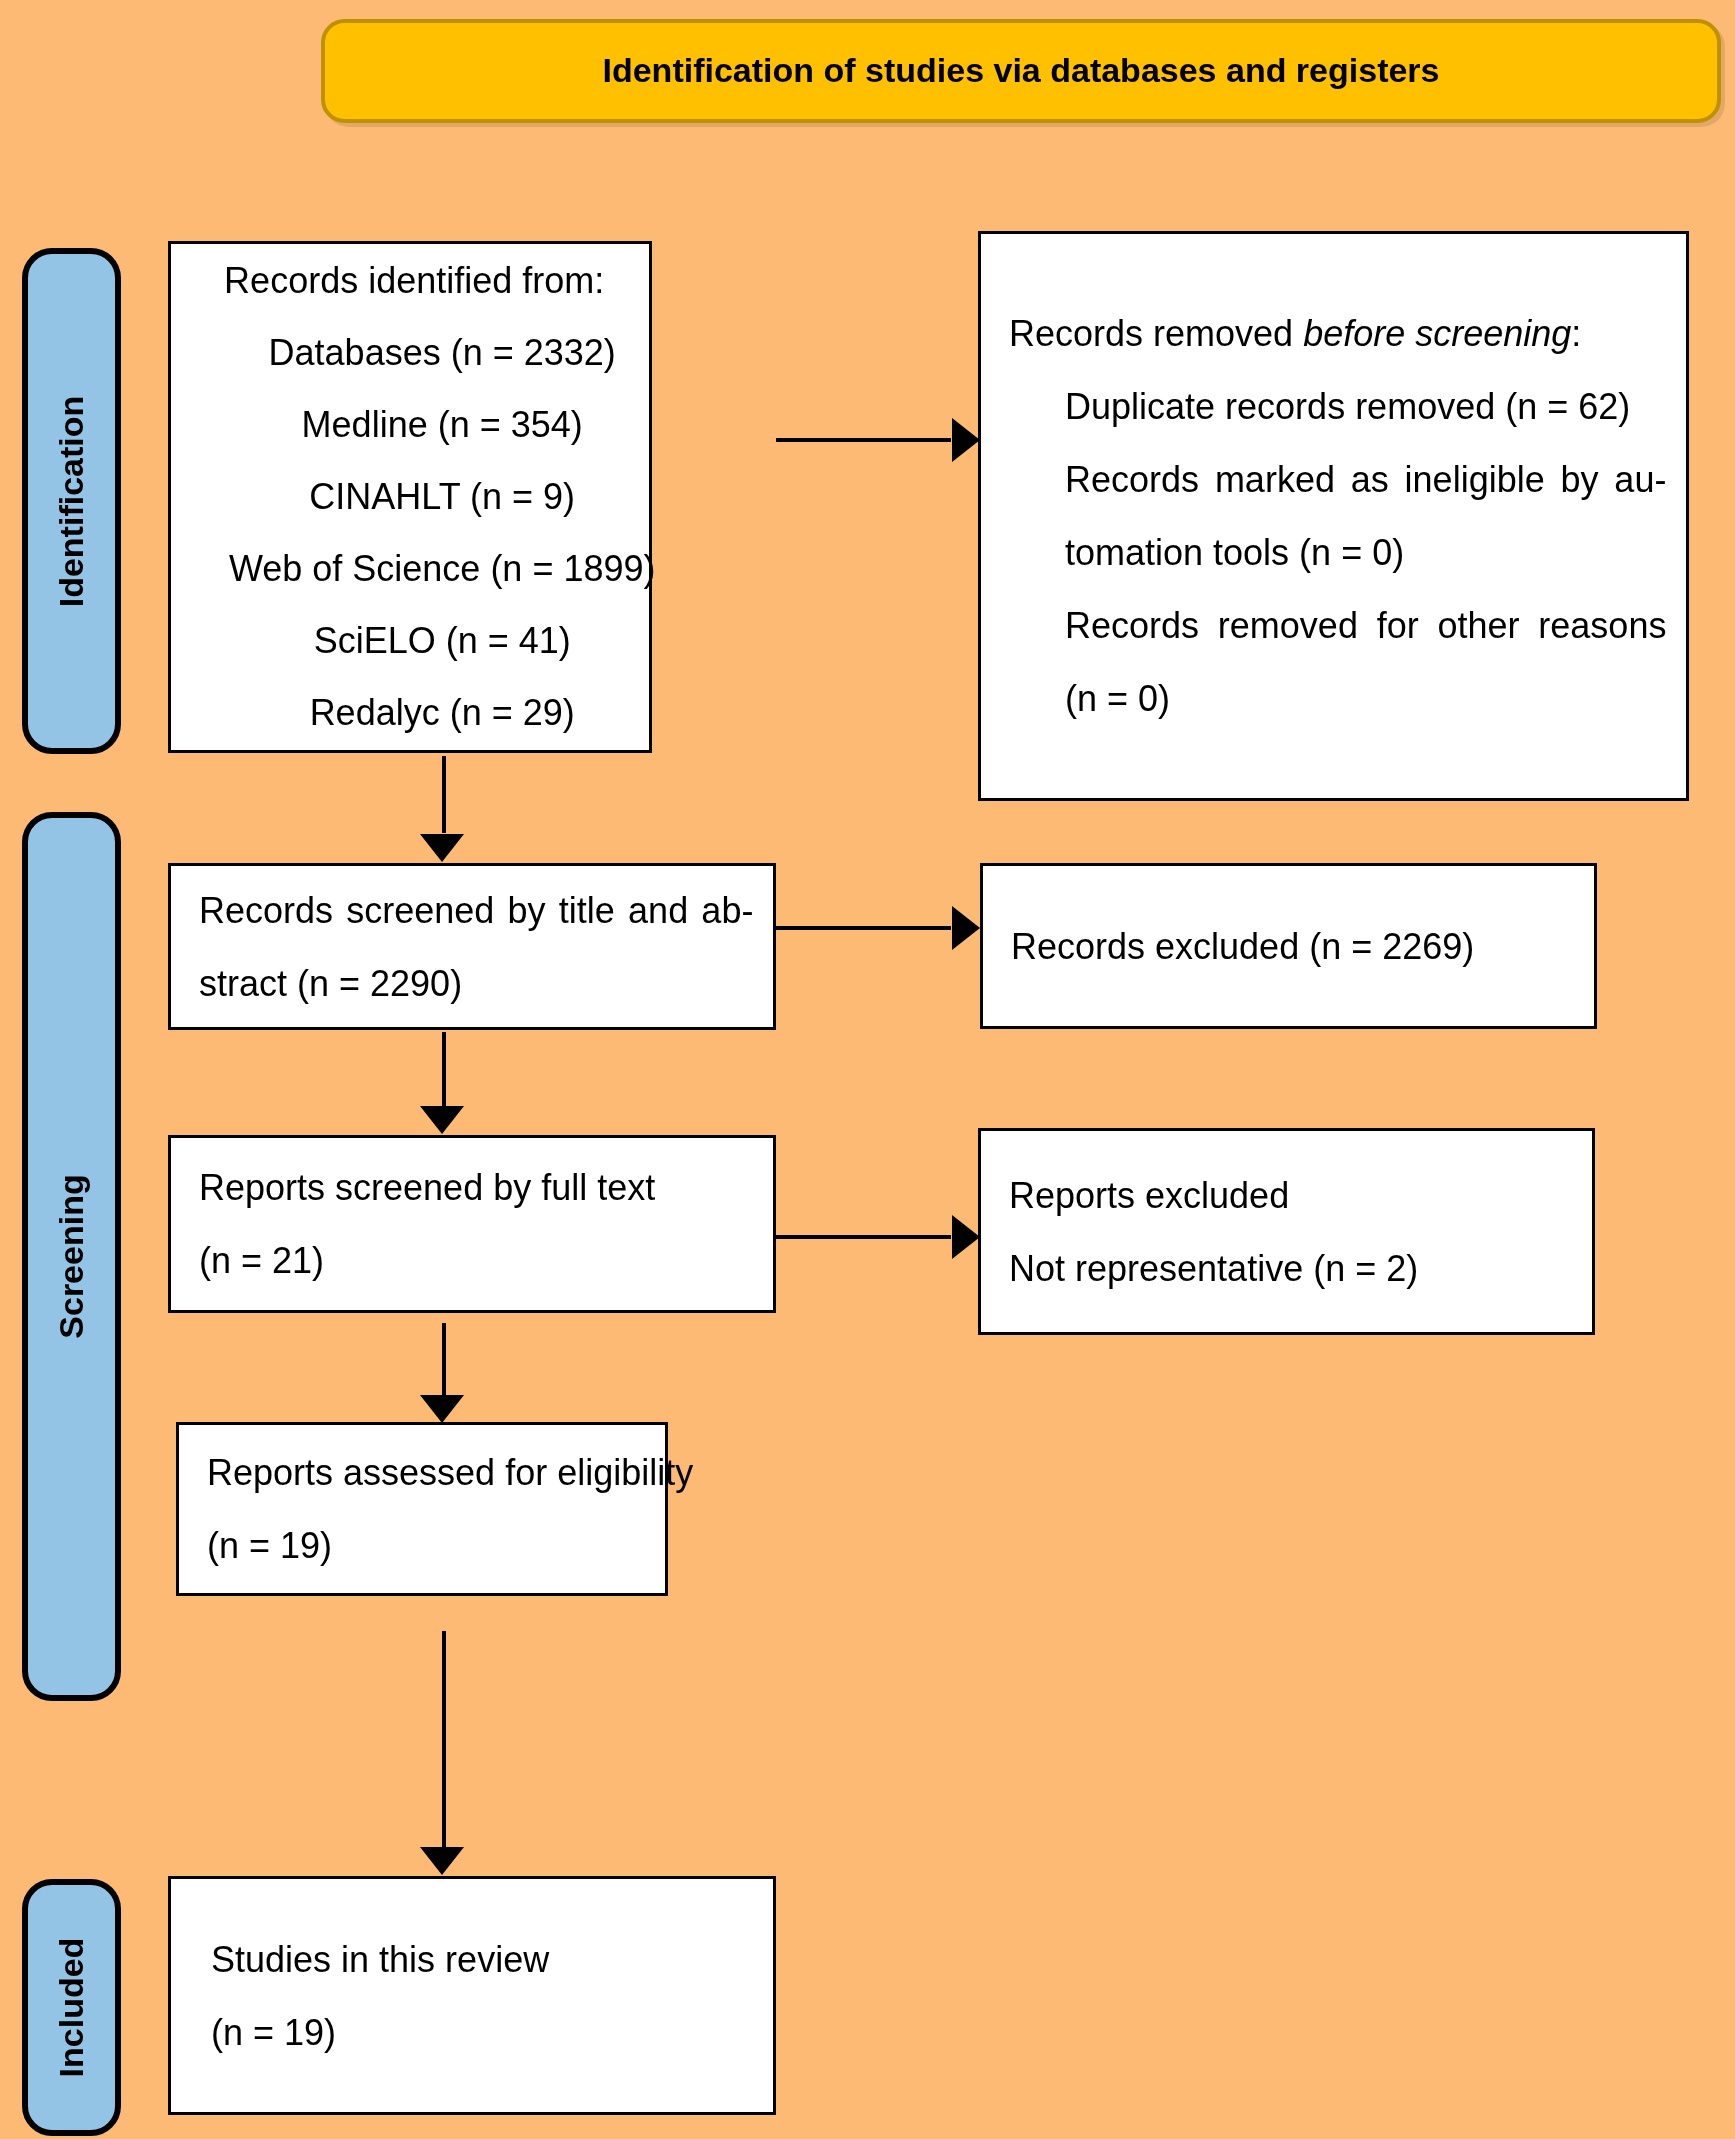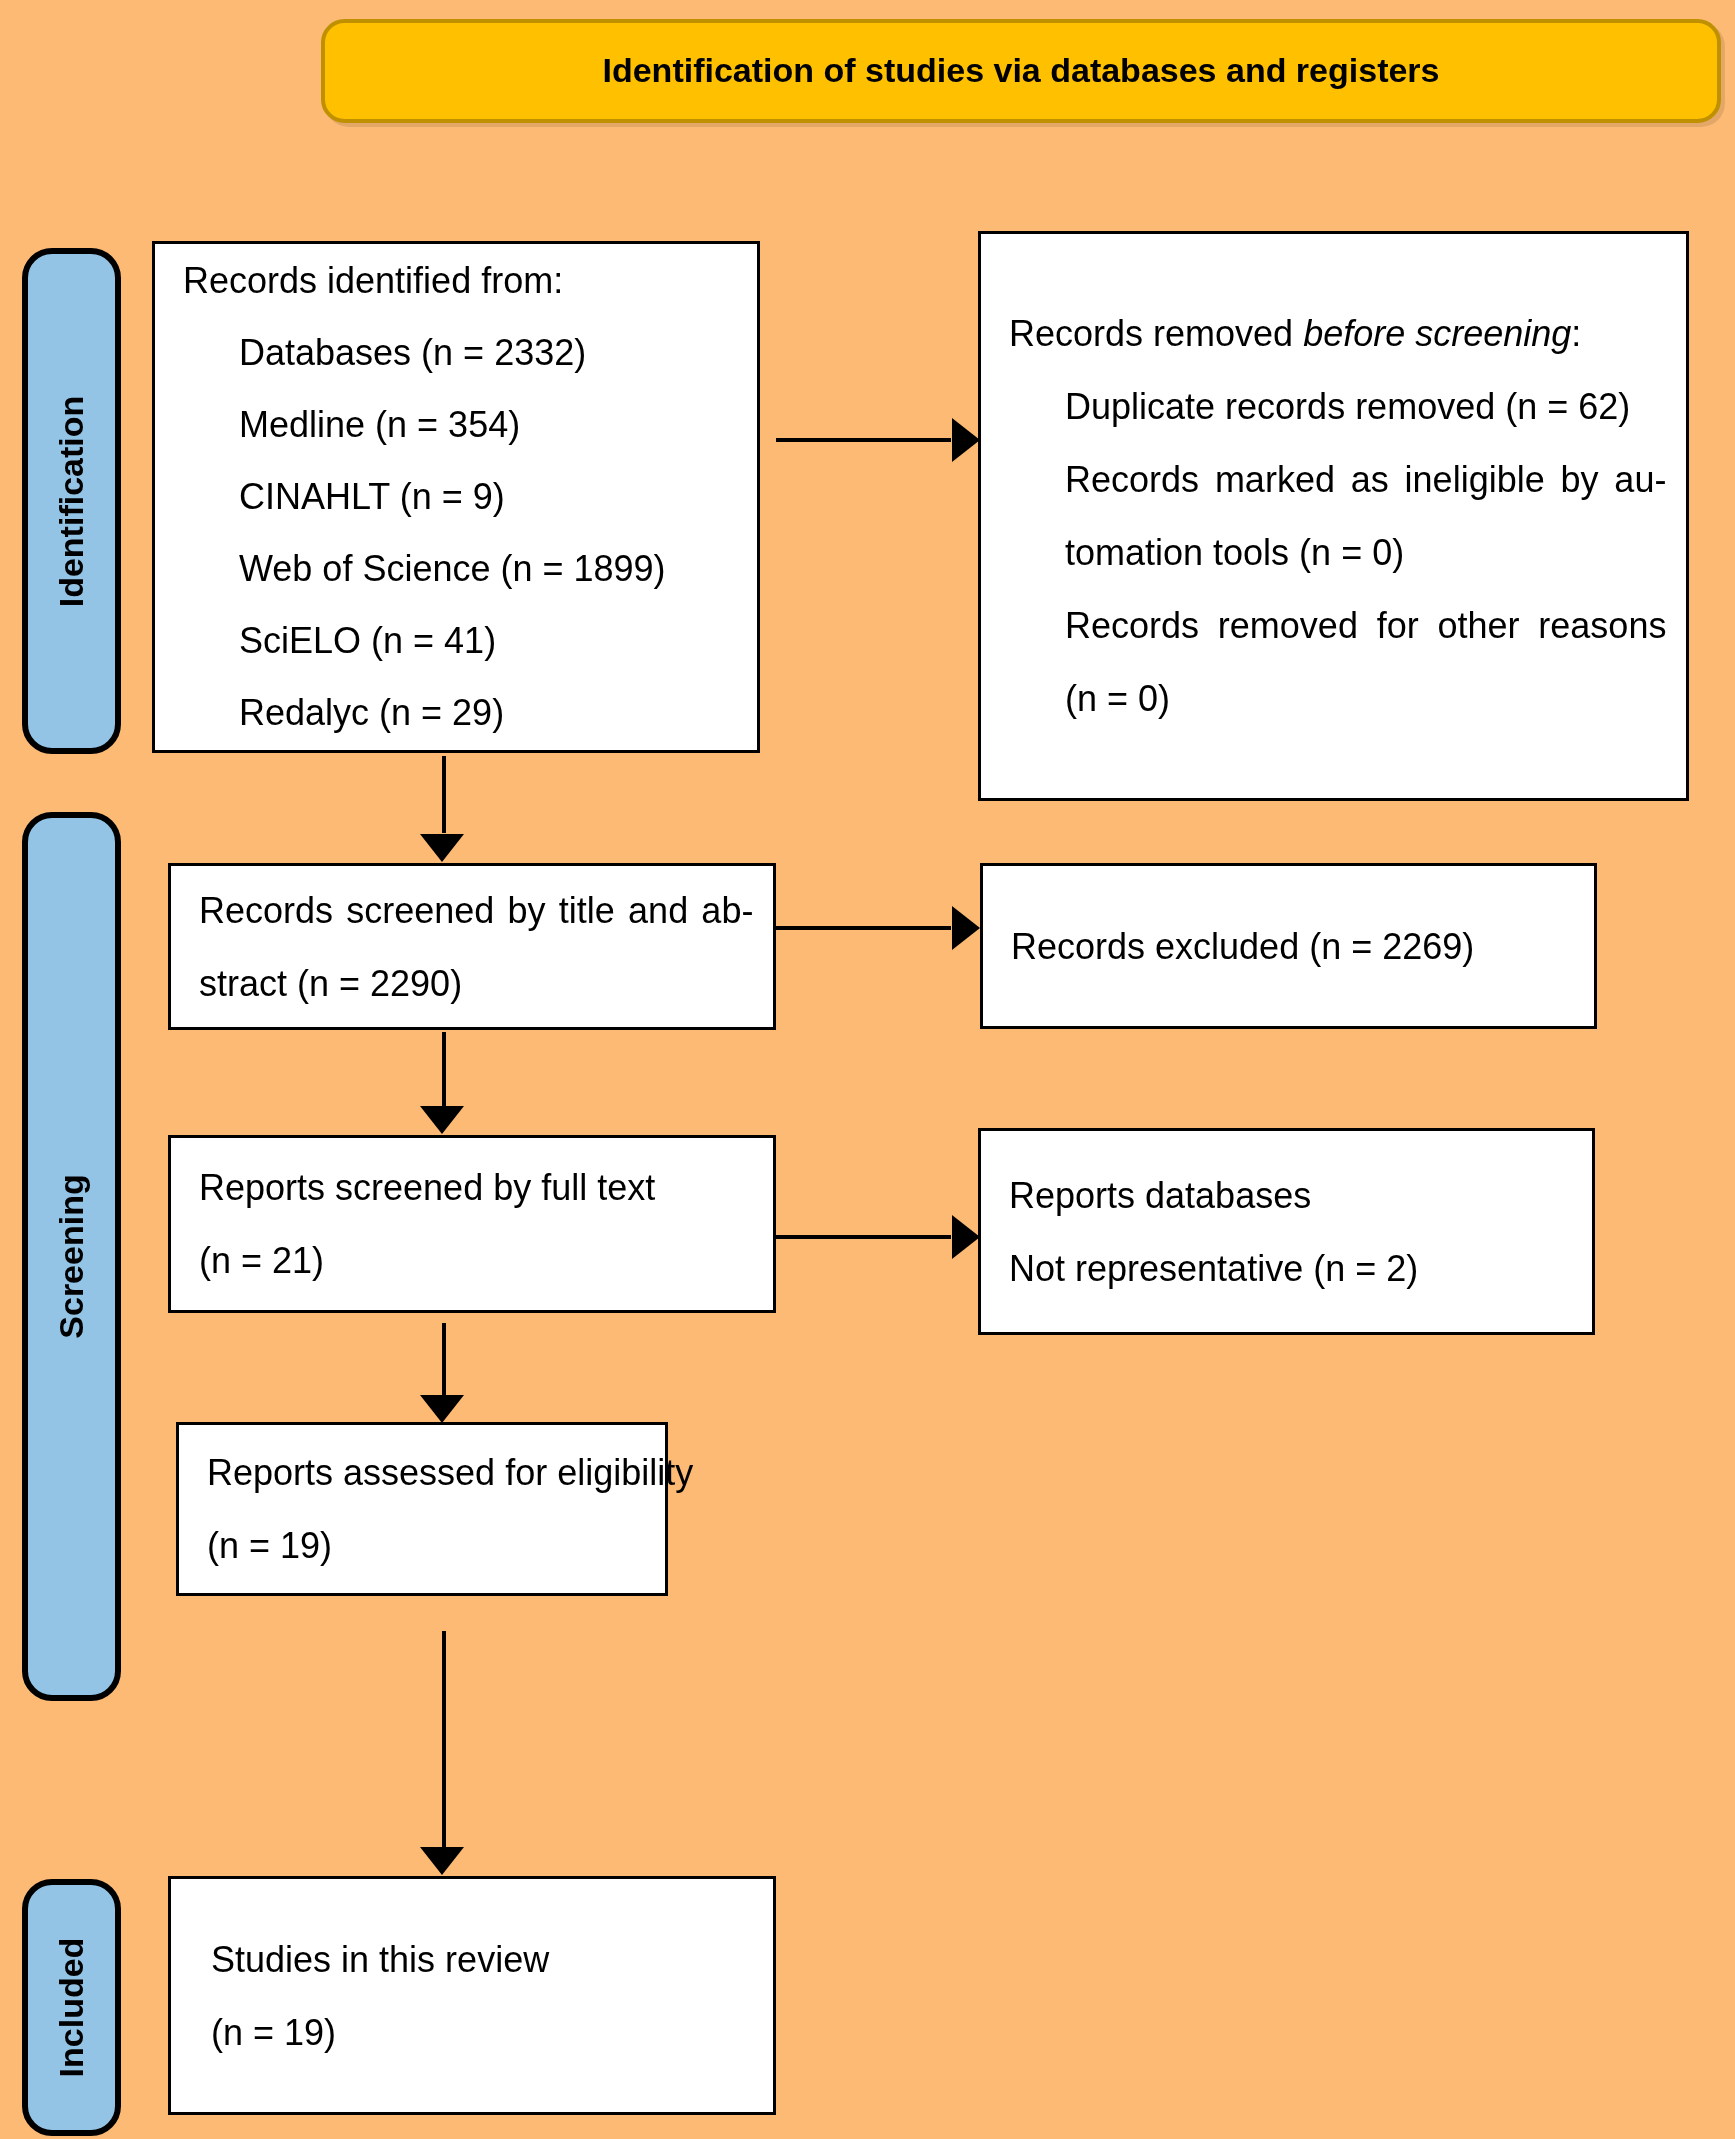--- a/index.html
+++ b/index.html
@@ -78,21 +78,21 @@
   <div class="stage" style="top:248px;height:506px;">
     <span class="vtxt">Identification</span>
   </div>
   <div class="stage" style="top:812px;height:889px;">
     <span class="vtxt">Screening</span>
   </div>
   <div class="stage" style="top:1879px;height:257px;">
     <span class="vtxt">Included</span>
   </div>
 
-  <div class="box tight" style="left:152px;top:241px;width:608px;height:512px;">
+  <div class="box tight" style="left:168px;top:241px;width:484px;height:512px;align-items:center;">
     <div class="ln">Records identified from:</div>
     <div class="ln indent">Databases (n = 2332)</div>
     <div class="ln indent">Medline (n = 354)</div>
     <div class="ln indent">CINAHLT (n = 9)</div>
     <div class="ln indent">Web of Science (n = 1899)</div>
     <div class="ln indent">SciELO (n = 41)</div>
     <div class="ln indent">Redalyc (n = 29)</div>
   </div>
 
   <div class="box" style="left:978px;top:231px;width:711px;height:570px;">
@@ -114,21 +114,21 @@
   <div class="box" style="left:980px;top:863px;width:617px;height:166px;">
     <div class="ln">Records excluded (n = 2269)</div>
   </div>
 
   <div class="box" style="left:168px;top:1135px;width:608px;height:178px;">
     <div class="ln">Reports screened by full text</div>
     <div class="ln">(n = 21)</div>
   </div>
 
   <div class="box" style="left:978px;top:1128px;width:617px;height:207px;">
-    <div class="ln">Reports databases</div>
+    <div class="ln">Reports excluded</div>
     <div class="ln">Not representative (n = 2)</div>
   </div>
 
   <div class="box" style="left:176px;top:1422px;width:492px;height:174px;">
     <div class="ln">Reports assessed for eligibility</div>
     <div class="ln">(n = 19)</div>
   </div>
 
   <div class="box" style="left:168px;top:1876px;width:608px;height:239px;padding-left:40px;">
     <div class="ln">Studies in this review</div>

